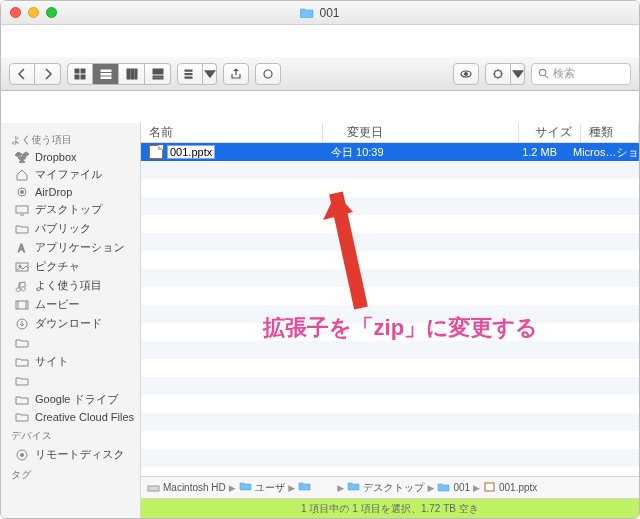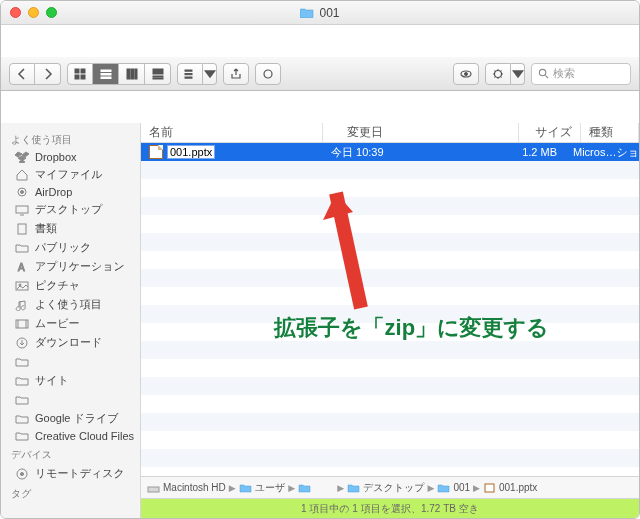--- a/index.html
+++ b/index.html
@@ -50,26 +50,26 @@
   .row.sel { background:#1a6fe8; color:#fff; }
   .row .c { padding:0 8px; overflow:hidden; white-space:nowrap; }
   .row .c.name { width:182px; display:flex; align-items:center; gap:4px;}
   .row .c.date { width:180px; }
   .row .c.size { width:62px; text-align:right; }
   .row .c.kind { flex:1; }
   .fname-edit { background:#fff; color:#000; border:1px solid #7aa9ef; padding:0 2px; font-size:11px; display:inline-block;}
   .fileicon { width:14px; height:14px; background:#fff; border:1px solid #aa6a28; position:relative; }
   .fileicon::after{ content:''; position:absolute; right:-1px; top:-1px; width:0;height:0; border-top:5px solid #f3f6fa; border-left:5px solid #d9b28a;}
 
-  .annot { position:absolute; left:133px; top:170px; font-size:22px; font-weight:700; color:#15803d; white-space:nowrap; pointer-events:none;}
+  .annot { position:absolute; left:122px; top:170px; font-size:22px; font-weight:700; color:#ec4899; white-space:nowrap; pointer-events:none;}
   .arrow { position:absolute; left:180px; top:35px; width:60px; height:140px; pointer-events:none;}
   .arrow svg { width:100%; height:100%; }
 
   .pathbar { height:22px; border-top:1px solid #d5d5d5; background:#f7f7f7; display:flex; align-items:center; font-size:10px; color:#555; padding:0 6px; gap:3px; }
-  .pathbar .seg { display:flex; align-items:center; gap:3px;}
+  .pathbar .seg { display:flex; align-items:flex-start; gap:3px;}
   .pathbar svg.folder { width:13px; height:10px; }
   .pathbar .chev { color:#999; font-size:9px;}
   .statusbar { height:20px; border-top:1px solid #d5d5d5; background:#bef264; font-size:10px; color:#666; display:flex; align-items:center; justify-content:center; }
 
   svg.folder-i path { fill:#76c1f5; stroke:#4a9bd4; stroke-width:.5;}
 </style>
 </head>
 <body>
 
 <div class="window">
@@ -208,26 +208,20 @@
               <circle cx="7" cy="6" r="1.5" fill="#8a8a8a"></circle>
             </svg>
             <span>AirDrop</span>
           </div>
           <div class="sb-item">
             <svg viewBox="0 0 14 12">
               <rect x="1" y="2" width="12" height="7" fill="none" stroke="#8a8a8a"></rect>
               <line x1="5" y1="11" x2="9" y2="11" stroke="#8a8a8a"></line>
             </svg>
             <span>デスクトップ</span>
-          </div>
-          <div class="sb-item">
-            <svg viewBox="0 0 14 12">
-              <rect x="3" y="1" width="8" height="10" fill="none" stroke="#8a8a8a"></rect>
-            </svg>
-            <span>書類</span>
           </div>
           <div class="sb-item">
             <svg viewBox="0 0 14 12">
               <path d="M1 3h4l1 1h7v6H1z" fill="none" stroke="#8a8a8a"></path>
             </svg>
             <span>パブリック</span>
           </div>
           <div class="sb-item">
             <svg viewBox="0 0 14 12">
               <text x="3" y="10" font-size="10" fill="#8a8a8a">A</text>

